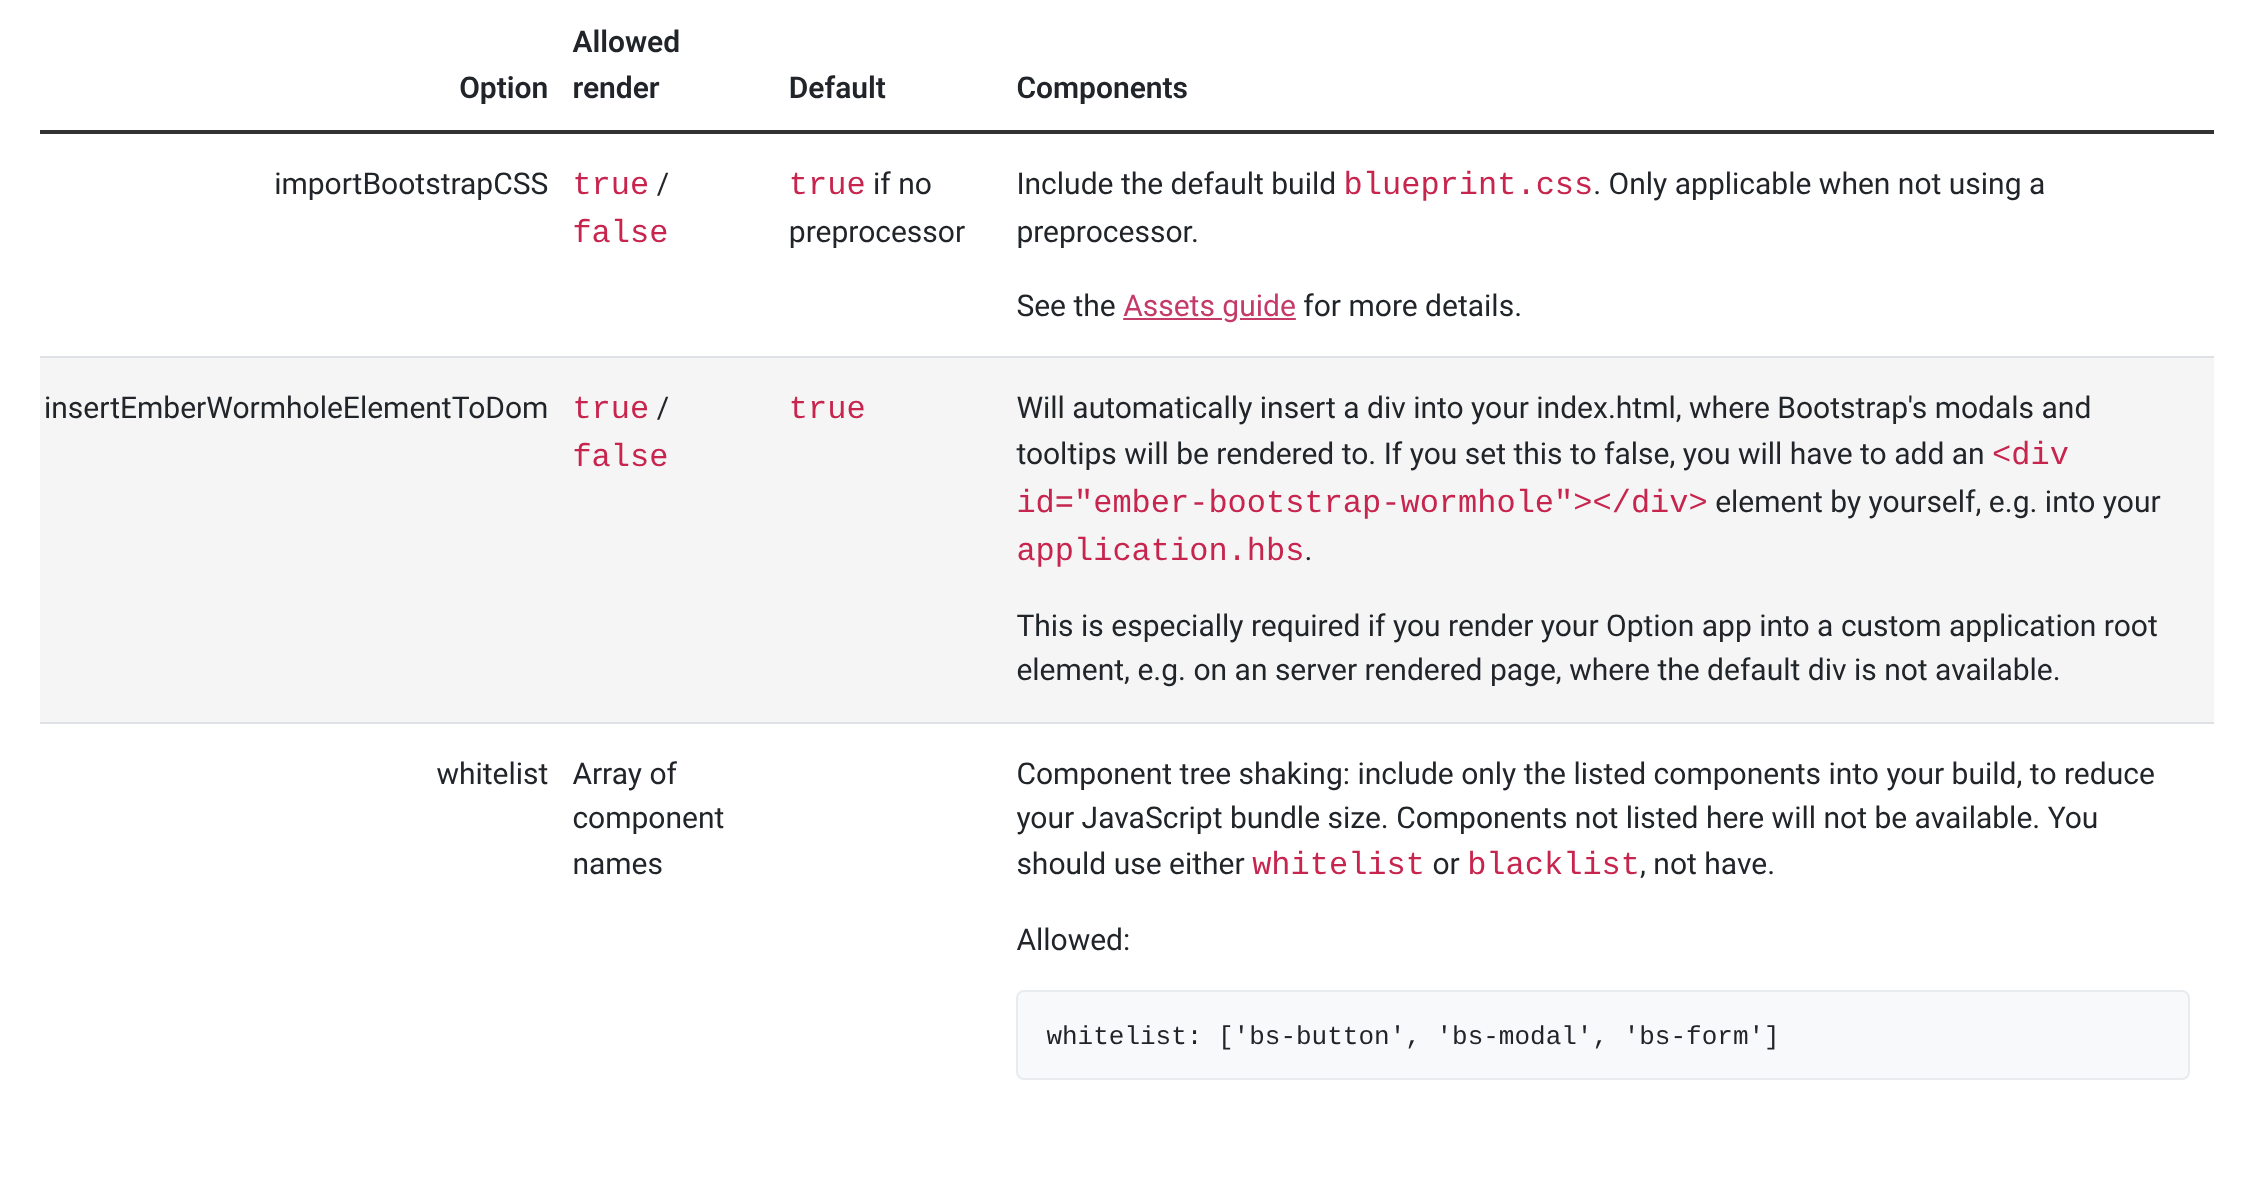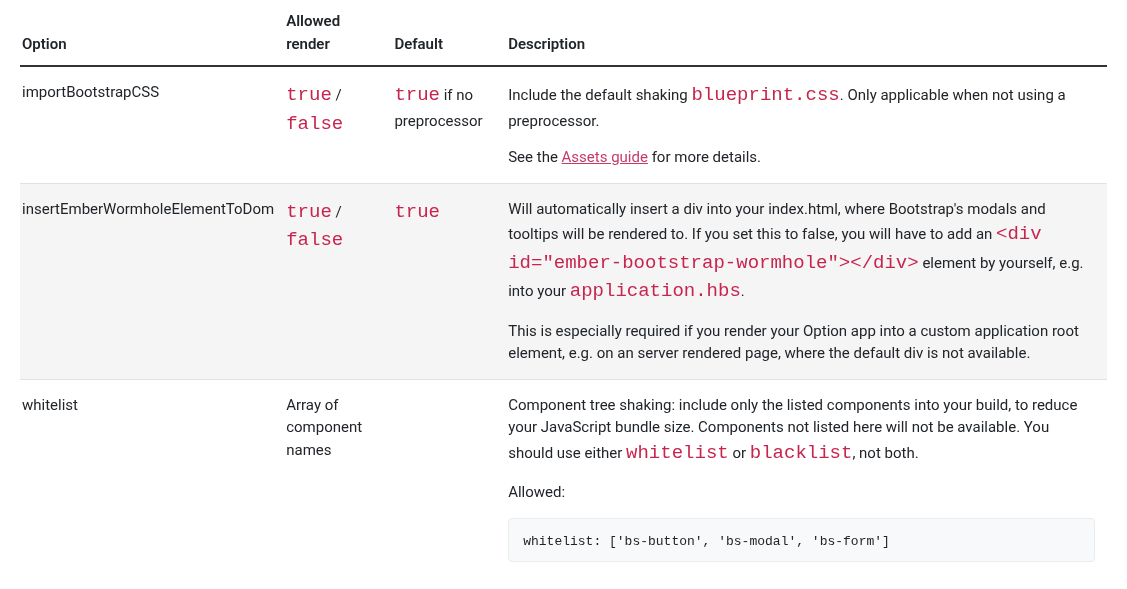--- a/index.html
+++ b/index.html
@@ -30,24 +30,24 @@
   tbody tr:nth-child(odd) {
     background: #fff;
   }
   tbody tr:nth-child(even) {
     background: #f5f5f5;
   }
   tbody td {
     padding: 14px 12px 14px 0;
     vertical-align: top;
   }
-  td:first-child, th:first-child { padding-left: 2px; }
+  td:first-child, th:first-child { padding-left: 2px; text-align: right; }
   code {
     font-family: SFMono-Regular, Menlo, Monaco, Consolas, "Liberation Mono", "Courier New", monospace;
-    font-size: 19px;
+    font-size: 16px;
     color: #c7254e;
   }
   a {
     color: #c43b68;
   }
   p { margin: 0 0 14px 0; }
   p:last-child { margin-bottom: 0; }
   pre {
     background: #f8f9fa;
     border: 1px solid #e9ecef;
@@ -73,37 +73,37 @@
     <col class="col-option">
       <col class="col-allowed">
       <col class="col-default">
       <col class="col-desc">
   </colgroup>
   <thead>
     <tr>
       <th>Option</th>
       <th>Allowed render</th>
       <th>Default</th>
-      <th>Description</th>
+      <th>Components</th>
     </tr>
   </thead>
   <tbody>
 
 
     <tr>
       <td>importBootstrapCSS</td>
       <td>
         <code>true</code><span> / </span><code>false</code>
       </td>
       <td>
         <code>true</code><span> if no preprocessor</span>
       </td>
       <td>
         <p>
-          <span>Include the default shaking </span><code>blueprint.css</code><span>. Only applicable when not using a preprocessor.</span>
+          <span>Include the default build </span><code>blueprint.css</code><span>. Only applicable when not using a preprocessor.</span>
         </p>
         <p>
           <span>See the </span><a href="#">Assets guide</a><span> for more details.</span>
         </p>
       </td>
     </tr>
 
     <tr>
       <td>insertEmberWormholeElementToDom</td>
       <td>
@@ -119,21 +119,21 @@
         <p>This is especially required if you render your Option app into a custom application root element, e.g. on an server rendered page, where the default div is not available.</p>
       </td>
     </tr>
 
     <tr>
       <td>whitelist</td>
       <td>Array of component names</td>
       <td></td>
       <td>
         <p>
-          <span>Component tree shaking: include only the listed components into your build, to reduce your JavaScript bundle size. Components not listed here will not be available. You should use either </span><code>whitelist</code><span> or </span><code>blacklist</code><span>, not both.</span>
+          <span>Component tree shaking: include only the listed components into your build, to reduce your JavaScript bundle size. Components not listed here will not be available. You should use either </span><code>whitelist</code><span> or </span><code>blacklist</code><span>, not have.</span>
         </p>
         <p>Allowed:</p>
         <pre><code>whitelist: ['bs-button', 'bs-modal', 'bs-form']</code></pre>
       </td>
     </tr>
 
   </tbody>
 </table>
 
 </body></html>

